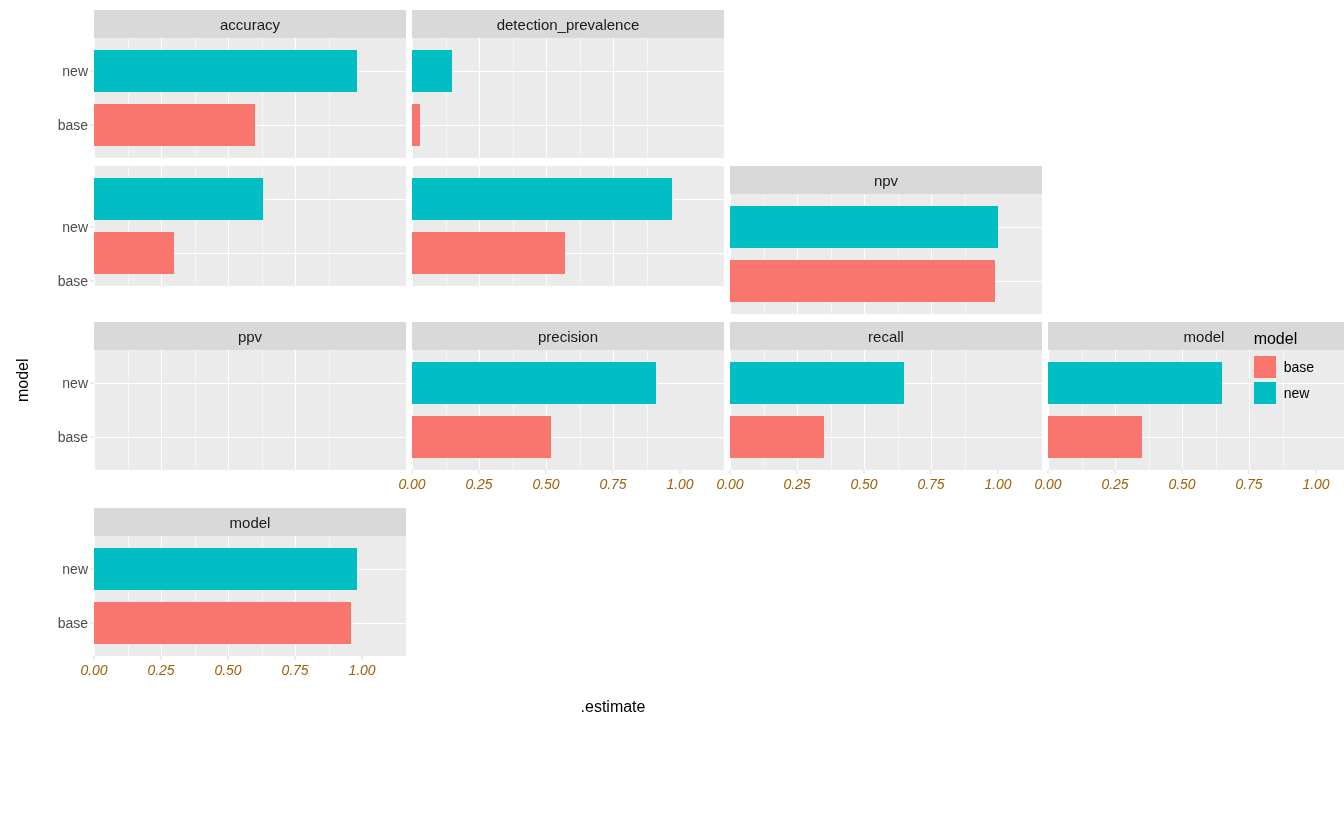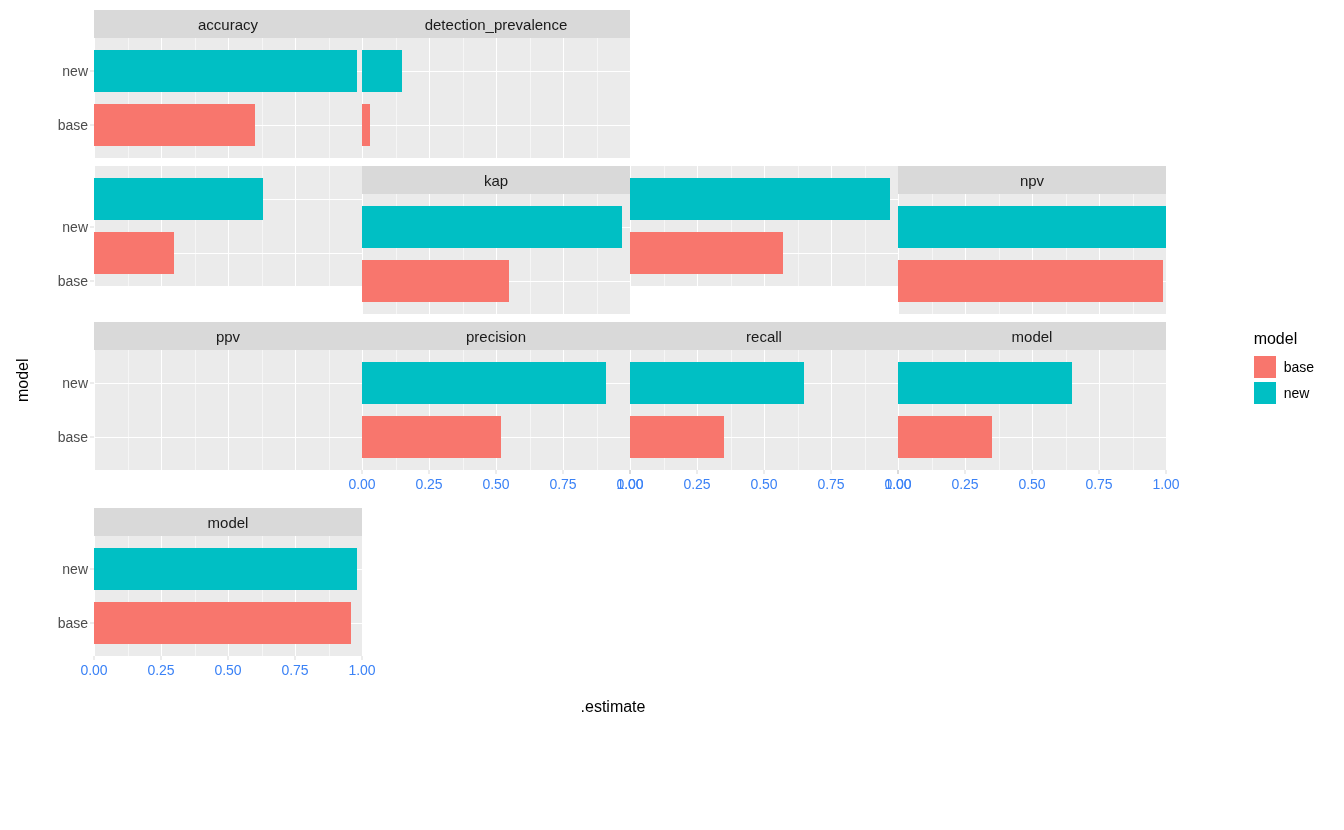--- a/index.html
+++ b/index.html
@@ -64,21 +64,22 @@
   .y-tick-mark {
     position: absolute;
     right: 0;
     width: 4px;
     height: 1px;
     background: #000;
     opacity: 0.15;
     transform: translateY(-50%);
   }
   .facet {
-    width: 268px;
+    width: 312px;
+    margin-right: 6px;
     display: flex;
     flex-direction: column;
   }
   .strip {
     height: 28px;
     background: #d9d9d9;
     display: flex;
     align-items: center;
     justify-content: center;
     font-size: 15px;
@@ -115,22 +116,23 @@
   .color-base { background: #F8766D; }
   .color-new  { background: #00BFC4; }
   .x-axis {
     height: 38px;
     position: relative;
   }
   .x-tick {
     position: absolute;
     top: 6px;
     font-size: 14px;
-    color: #3b82f6;
+    color: #a16207;
     transform: translateX(-50%);
+    font-style: italic;
   }
   .x-tick-mark {
     position: absolute;
     top: 0;
     width: 1px;
     height: 4px;
     background: #000;
     opacity: 0.15;
     transform: translateX(-50%);
   }
@@ -239,38 +241,20 @@
               <div class="gridline-v" style="left: 134px;"></div>
               <div class="gridline-v" style="left: 201px;"></div>
               <div class="gridline-v minor" style="left: 33.5px;"></div>
               <div class="gridline-v minor" style="left: 100.5px;"></div>
               <div class="gridline-v minor" style="left: 167.5px;"></div>
               <div class="gridline-v minor" style="left: 234.5px;"></div>
               <div class="gridline-h" style="top: 33px;"></div>
               <div class="gridline-h" style="top: 87px;"></div>
               <div class="bar new color-new" style="width: 168.84px;"></div>
               <div class="bar base color-base" style="width: 80.4px;"></div>
-            </div>
-            <div style="height: 8px;"></div>
-          </div>
-          <div class="facet">
-            <div class="strip">kap</div>
-            <div class="panel">
-              <div class="gridline-v" style="left: 0px;"></div>
-              <div class="gridline-v" style="left: 67px;"></div>
-              <div class="gridline-v" style="left: 134px;"></div>
-              <div class="gridline-v" style="left: 201px;"></div>
-              <div class="gridline-v minor" style="left: 33.5px;"></div>
-              <div class="gridline-v minor" style="left: 100.5px;"></div>
-              <div class="gridline-v minor" style="left: 167.5px;"></div>
-              <div class="gridline-v minor" style="left: 234.5px;"></div>
-              <div class="gridline-h" style="top: 33px;"></div>
-              <div class="gridline-h" style="top: 87px;"></div>
-              <div class="bar new color-new" style="width: 259.96px;"></div>
-              <div class="bar base color-base" style="width: 147.4px;"></div>
             </div>
             <div style="height: 8px;"></div>
           </div>
           <div class="facet">
             <div class="panel">
               <div class="gridline-v" style="left: 0px;"></div>
               <div class="gridline-v" style="left: 67px;"></div>
               <div class="gridline-v" style="left: 134px;"></div>
               <div class="gridline-v" style="left: 201px;"></div>
               <div class="gridline-v minor" style="left: 33.5px;"></div>

